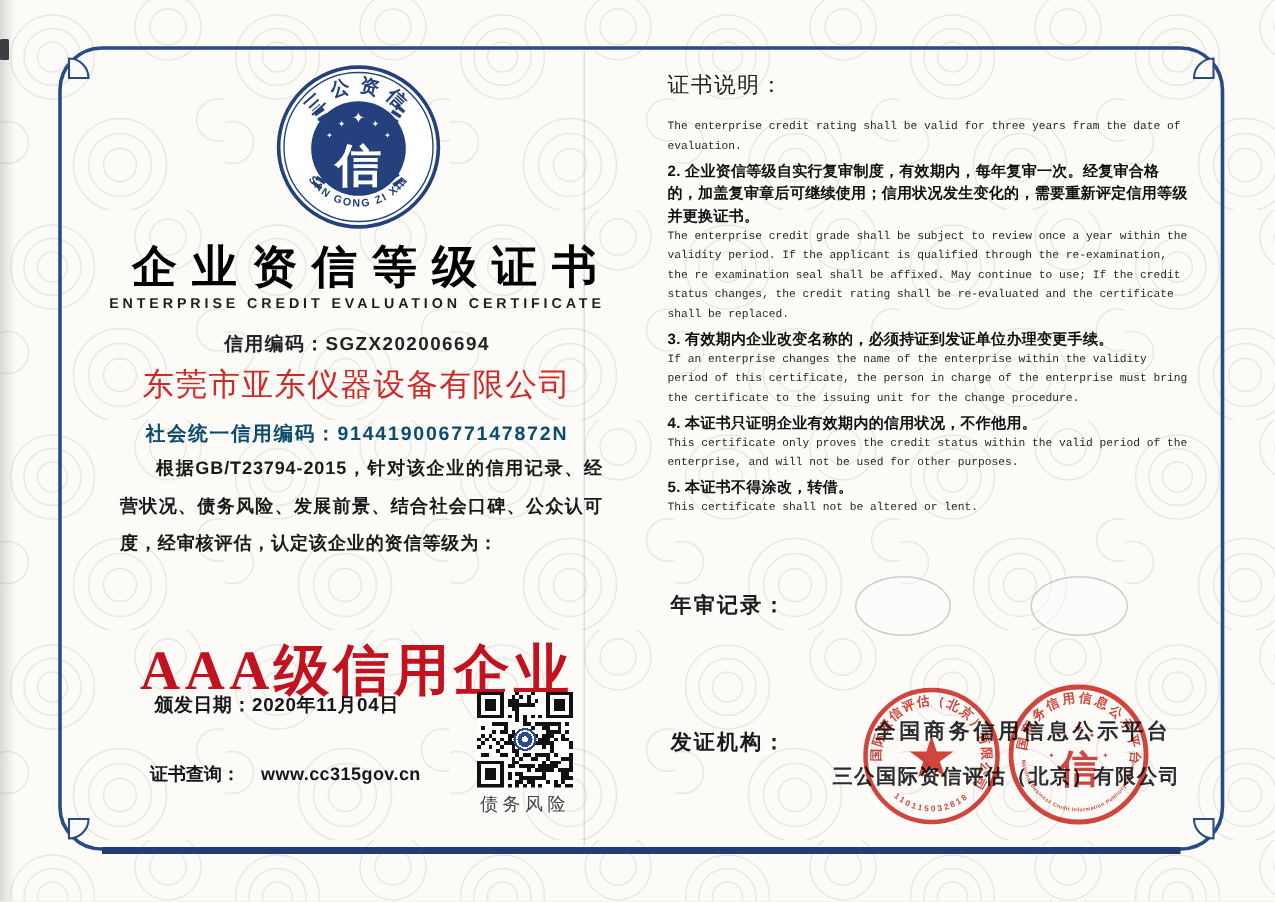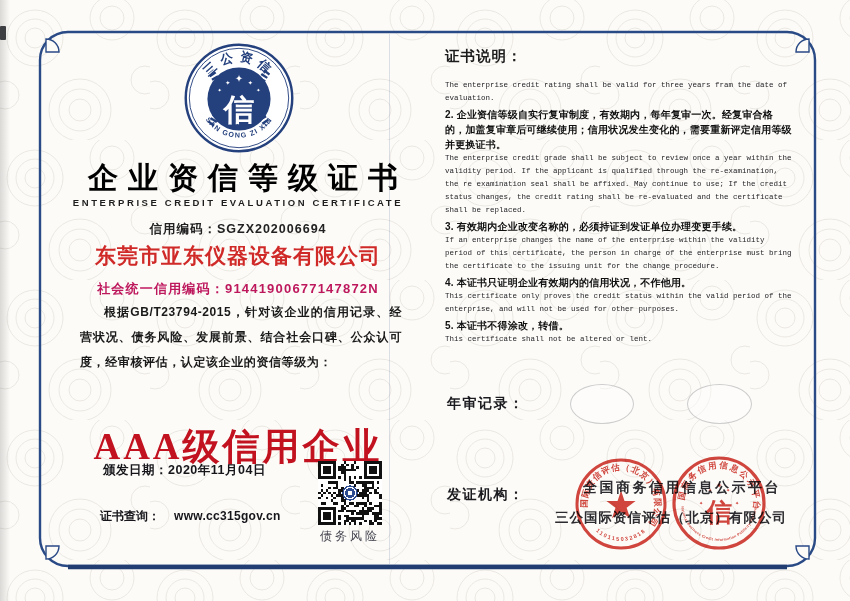--- a/index.html
+++ b/index.html
@@ -15,37 +15,37 @@
 
   
   .logo{position:absolute;left:183px;top:42px;width:112px;height:112px;z-index:2;}
   .cert-title{position:absolute;left:52px;top:158px;width:372px;text-align:center;z-index:2;
               font-size:30px;font-weight:900;letter-spacing:10px;padding-left:10px;color:#000000;}
   .cert-title-en{position:absolute;left:52px;top:197px;width:372px;text-align:center;z-index:2;
               font-size:9.5px;font-weight:bold;letter-spacing:2.6px;color:#1e1e1e;}
   .code-line{position:absolute;left:52px;top:221px;width:372px;text-align:center;z-index:2;
               font-size:12.5px;font-weight:700;letter-spacing:1px;color:#222;}
   .company{position:absolute;left:52px;top:242px;width:372px;text-align:center;z-index:2;
-              font-size:21px;font-weight:700;letter-spacing:1px;color:#d02a28;}
+              font-size:21px;font-weight:400;letter-spacing:1px;color:#d02a28;}
   .unified{position:absolute;left:52px;top:280px;width:372px;text-align:center;z-index:2;
-              font-size:13px;font-weight:700;letter-spacing:1.2px;color:#be185d;}
+              font-size:13px;font-weight:700;letter-spacing:1.2px;color:#0c4a6e;}
   .eval-par{position:absolute;left:80px;top:300px;width:322px;z-index:2;text-align:justify;
               font-size:12px;font-weight:600;line-height:25px;letter-spacing:.6px;text-indent:2em;color:#191919;}
   .rating{position:absolute;left:52px;top:374px;width:372px;text-align:center;z-index:2;
               font-family:Liberation Serif, serif;
               font-size:37px;font-weight:900;letter-spacing:3px;color:#c2121f;margin-top:48px;}
   .dateline{position:absolute;left:103px;z-index:2;font-size:12.5px;font-weight:700;letter-spacing:.5px;color:#15151a;}
   .queryline{position:absolute;left:100px;top:508px;z-index:2;font-size:12px;font-weight:700;color:#15151a;}
   .queryline .url{margin-left:14px;font-weight:600;letter-spacing:.3px;}
   .qr{position:absolute;left:318px;top:461px;width:64px;height:64px;z-index:2;}
   .qr-cap{position:absolute;left:312px;top:528px;width:76px;text-align:center;z-index:2;
               font-family:"Liberation Serif","DejaVu Serif",serif;font-size:12px;letter-spacing:3px;color:#43434e;}
 
   
-  .rp-head{position:absolute;left:445px;top:47px;z-index:2;font-size:14.5px;font-weight:700;letter-spacing:1px;text-align:right;}
+  .rp-head{position:absolute;left:445px;top:47px;z-index:2;font-size:14.5px;font-weight:400;letter-spacing:1px;text-align:right;}
   .rp-items{position:absolute;left:445px;top:79px;width:348px;z-index:2;}
   .rp-items .zh{font-size:10px;font-weight:700;line-height:15px;letter-spacing:.2px;color:#101010;}
   .rp-items .en{font-family:"Liberation Mono","DejaVu Sans Mono",monospace;font-size:7.5px;line-height:13px;color:#26262a;margin-bottom:2px;}
   .annual-label,.issuer-label{position:absolute;left:447px;z-index:2;font-size:14px;font-weight:700;letter-spacing:1.5px;color:#1b1b1f;}
   .annual-label{top:395px;}
   .issuer-label{top:486px;}
   .oval{position:absolute;z-index:2;border:1px solid #cdcdcd;border-radius:50%;background:rgba(255,255,255,.4);}
   .oval.o1{left:570px;top:384px;width:62px;height:38px;}
   .oval.o2{left:687px;top:384px;width:63px;height:38px;}
   .issuer1{position:absolute;left:583px;top:479px;z-index:2;white-space:nowrap;

